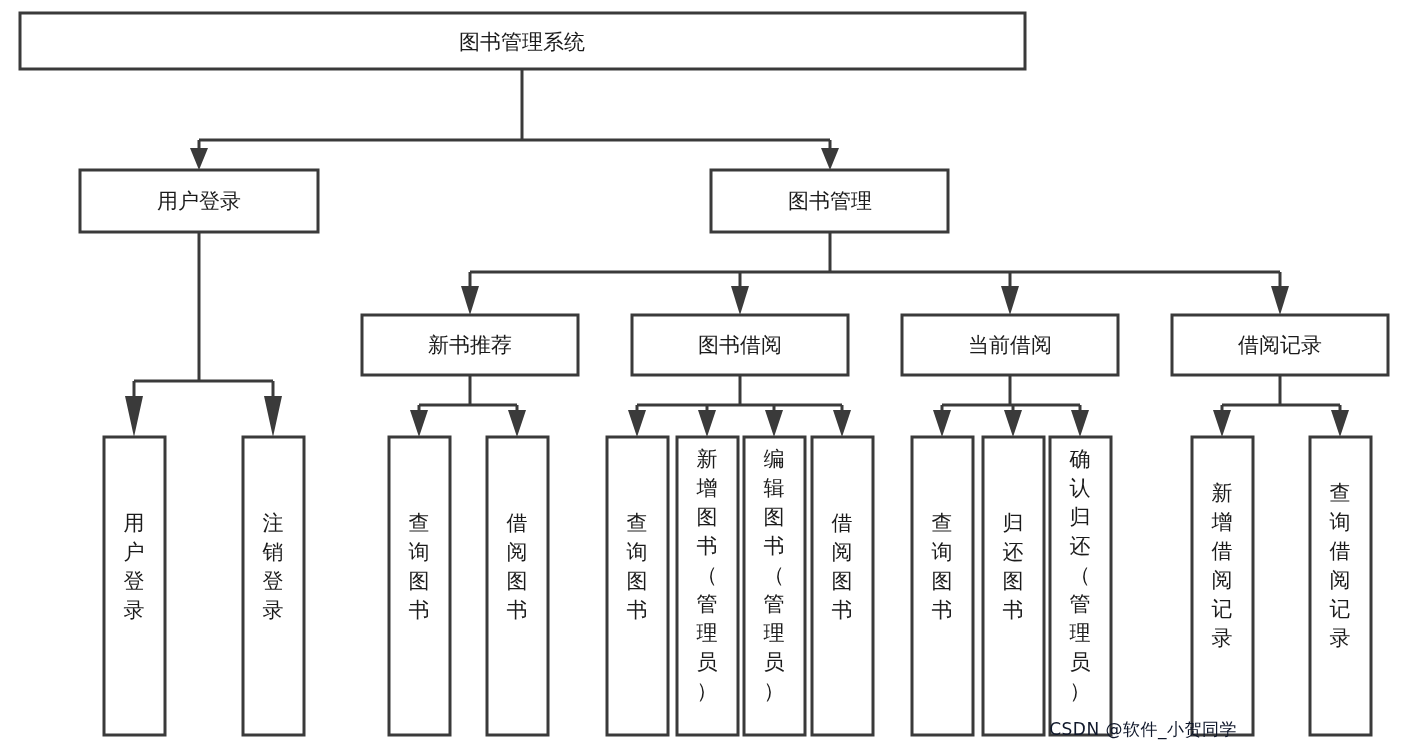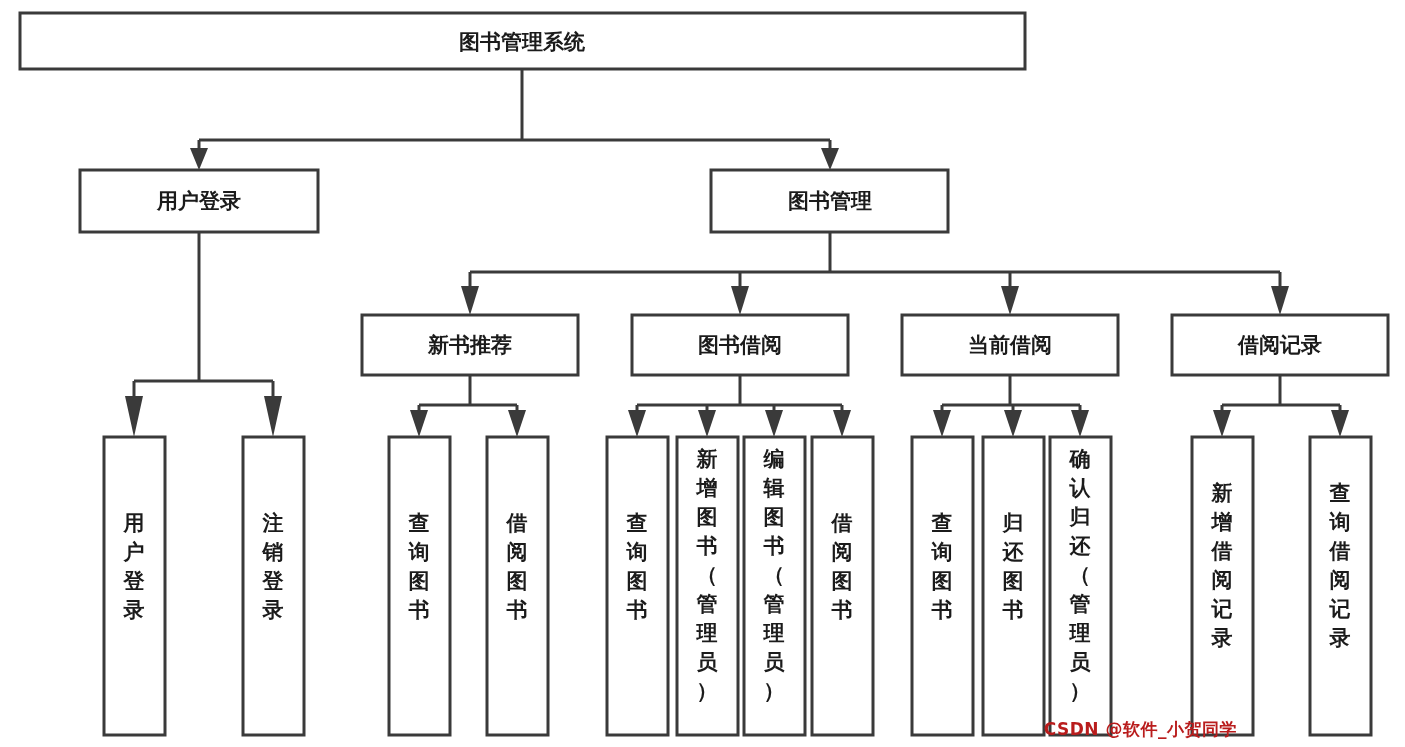--- a/index.html
+++ b/index.html
@@ -10,21 +10,20 @@
   body {
     width: 1405px;
     height: 747px;
     font-family: "DejaVu Sans", "Liberation Sans", sans-serif;
     overflow: hidden;
   }
   #diagram-root {
     position: relative;
     width: 1245px;
     height: 747px;
-    font-weight: bold;
   }
   svg.flow {
     display: block;
     width: 1405px;
     height: 747px;
   }
   .node-box {
     fill: #ffffff;
     stroke: #3a3a3a;
     stroke-width: 3;
@@ -49,21 +48,21 @@
     stroke-linecap: butt;
   }
   .arrow-head {
     fill: #3a3a3a;
     stroke: none;
   }
   .watermark {
     position: absolute;
     right: 8px;
     bottom: 6px;
-    color: #b91c1c;
+    color: #0f172a;
     font-size: 17px;
     font-family: "DejaVu Sans", "Liberation Sans", sans-serif;
     white-space: nowrap;
     letter-spacing: 0.5px;
     pointer-events: none;
   }
 </style>
 </head>
 <body>
 

